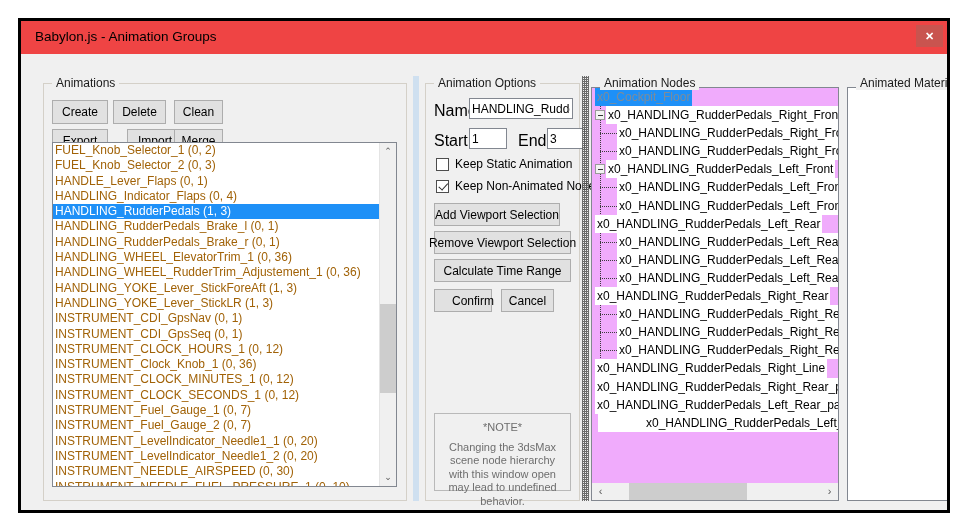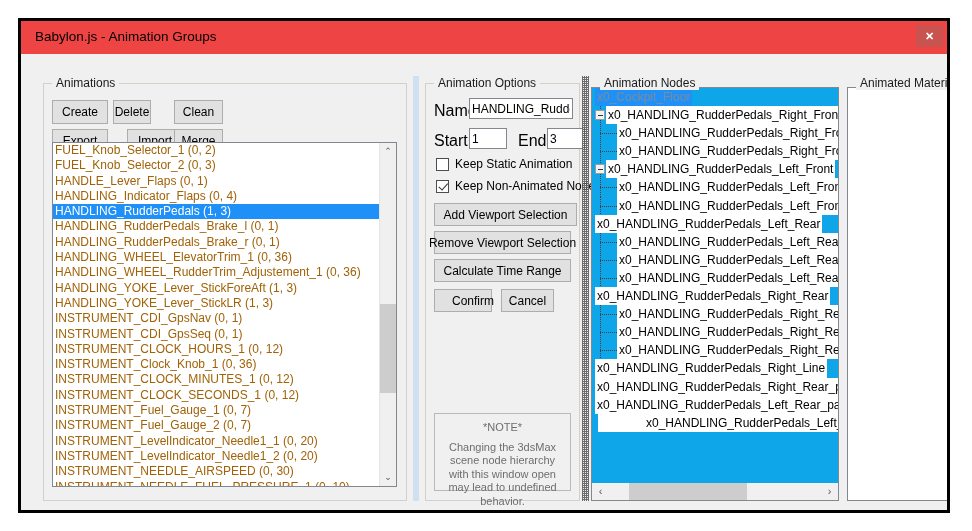--- a/index.html
+++ b/index.html
@@ -318,21 +318,21 @@
     border: 1px solid #828790;
     background: #ffffff;
     overflow: hidden;
   }
   #tree-inner {
     position: absolute;
     left: 0;
     top: 0;
     right: 0;
     bottom: 17px;
-    background: #0ea5e9;
+    background: #f0abfc;
     overflow: hidden;
   }
   .tree-row {
     position: relative;
     height: 18.1px;
     line-height: 18.1px;
     white-space: nowrap;
     font-size: 12px;
     overflow: hidden;
   }
@@ -404,21 +404,21 @@
     <div id="close-button">✕</div>
   </div>
 
   <div id="client-area">
 
     <div class="groupbox" id="animations-group">
       <div class="gb-frame"></div>
       <div class="gb-title">Animations</div>
 
       <div class="btn" style="left:9px;  top:24px; width:56px; height:24px;">Create</div>
-      <div class="btn" style="left:70px; top:24px; width:38px; height:24px;">Delete</div>
+      <div class="btn" style="left:70px; top:24px; width:53px; height:24px;">Delete</div>
       <div class="btn" style="left:131px;top:24px; width:49px; height:24px;">Clean</div>
 
       <div class="btn" style="left:9px;  top:53px; width:56px; height:24px;">Export</div>
       <div class="btn" style="left:84px; top:53px; width:56px; height:24px;">Import</div>
       <div class="btn" style="left:131px;top:53px; width:49px; height:24px;">Merge</div>
 
       <div id="animations-list-wrap">
         <div id="animations-list">
             <div class="anim-item">FUEL_Knob_Selector_1 (0, 2)</div>
             <div class="anim-item">FUEL_Knob_Selector_2 (0, 3)</div>
@@ -470,21 +470,21 @@
       <div class="checkrow" style="left:11px; top:81px;">
         <span class="checkbox" id="cb-static"></span>
         <span class="cb-label">Keep Static Animation</span>
       </div>
 
       <div class="checkrow" style="left:11px; top:103px;">
         <span class="checkbox checked" id="cb-nonanim"></span>
         <span class="cb-label">Keep Non-Animated Node</span>
       </div>
 
-      <div class="btn" style="left:9px; top:127px; width:143px; height:23px;">Add Viewport Selection</div>
+      <div class="btn" style="left:9px; top:127px; width:126px; height:23px;">Add Viewport Selection</div>
       <div class="btn" style="left:9px; top:155px; width:137px; height:23px;">Remove Viewport Selection</div>
       <div class="btn" style="left:9px; top:183px; width:137px; height:23px;">Calculate Time Range</div>
 
       <div class="btn" style="left:9px;  top:213px; width:58px; height:23px;padding-left:20px;">Confirm</div>
       <div class="btn" style="left:76px; top:213px; width:53px; height:23px;">Cancel</div>
 
       <div id="note-box">
         <div id="note-title">*NOTE*</div>
         <div id="note-body">Changing the 3dsMax scene node hierarchy with this window open may lead to undefined behavior.</div>
       </div>

